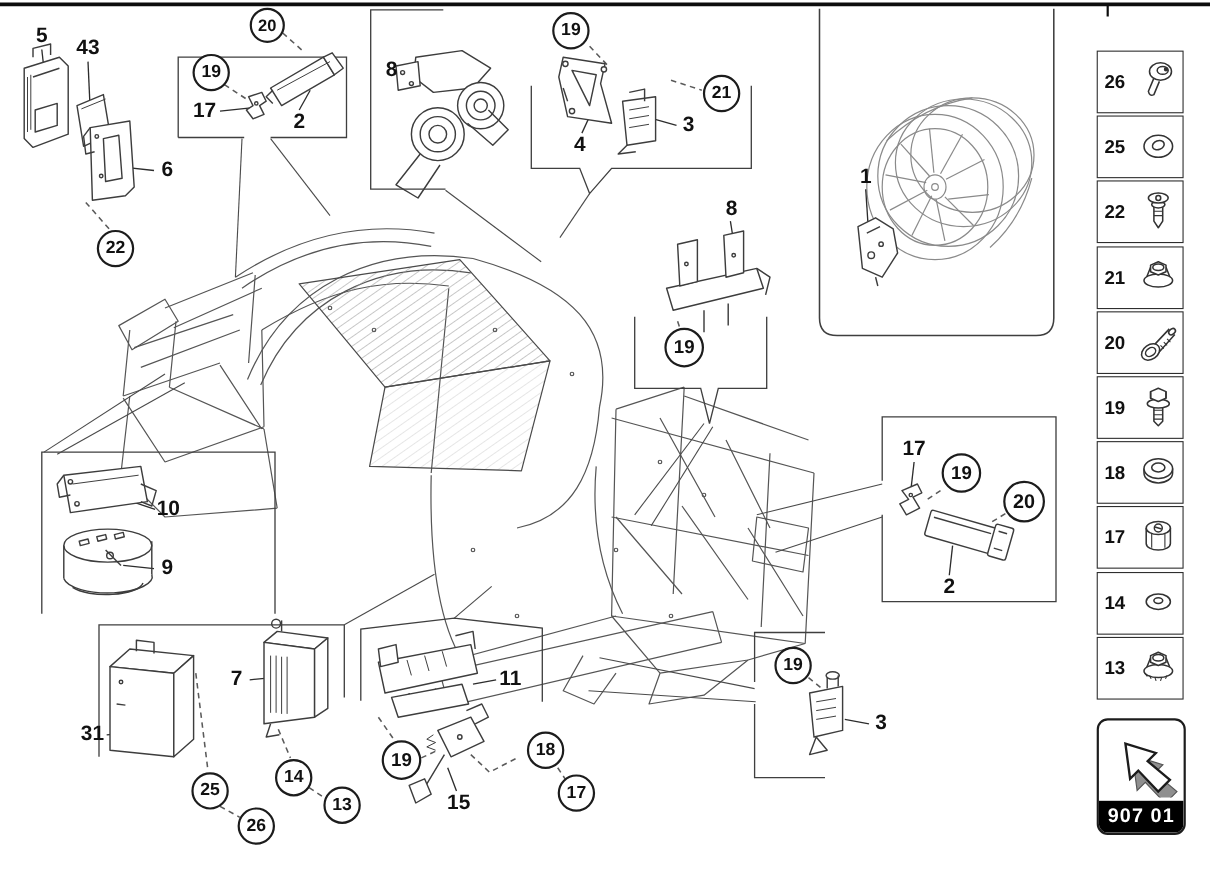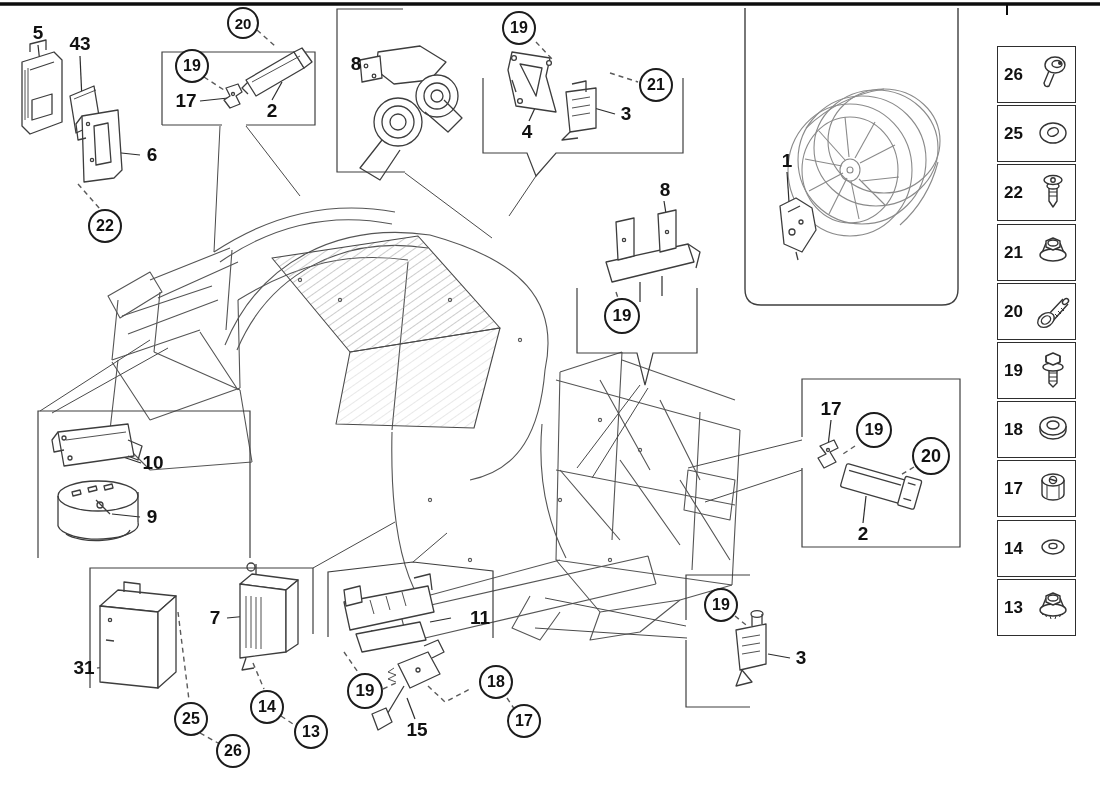--- a/index.html
+++ b/index.html
@@ -356,21 +356,21 @@
       <div class="plabel" style="left: 626px; top: 114px;">3</div>
       <div class="plabel" style="left: 665px; top: 190px;">8</div>
       <div class="plabel" style="left: 787px; top: 161px;">1</div>
       <div class="plabel" style="left: 152px; top: 155px;">6</div>
       <div class="plabel" style="left: 153px; top: 463px; text-align: center;">10</div>
       <div class="plabel" style="left: 152px; top: 517px;">9</div>
       <div class="plabel" style="left: 831px; top: 409px;">17</div>
       <div class="plabel" style="left: 863px; top: 534px;">2</div>
       <div class="plabel" style="left: 84px; top: 668px;">31</div>
       <div class="plabel" style="left: 215px; top: 618px;">7</div>
-      <div class="plabel" style="left: 480px; top: 618px;">11</div>
+      <div class="plabel" style="left: 464px; top: 618px;">11</div>
       <div class="plabel" style="left: 417px; top: 730px;">15</div>
       <div class="plabel" style="left: 801px; top: 658px;">3</div>
     </div>
   <div id="hw-col">
       <div class="hw-row" style="left: 997px; top: 46px; width: 79px; height: 57px;">
         <span class="hw-num">26</span>
         <span class="hw-icon">
           <svg width="40" height="44" viewBox="0 0 40 44" fill="#fff" stroke="#333" stroke-width="1.4" stroke-linejoin="round">
             <path d="M16,18 L11,30 Q12,35 16,33 L21,21"></path>
             <ellipse cx="22" cy="12" rx="10" ry="8"></ellipse>
@@ -473,14 +473,23 @@
             <path d="M13,12 L9,22 M27,12 L31,22" fill="none"></path>
             <ellipse cx="20" cy="24" rx="13" ry="6"></ellipse>
             <path d="M8,26 l2,3 M12,28 l1.5,3 M17,30 l1,3 M23,30 l-1,3 M28,28 l-1.5,3" fill="none" stroke-width="1"></path>
             <polygon points="13,10 20,7 27,10 27,16 20,19 13,16"></polygon>
             <ellipse cx="20" cy="12" rx="5" ry="3" fill="none"></ellipse>
           </svg>
         </span>
       </div>
     </div>
 
+  <div class="nav-box" id="nav-box" style="left: 997px; top: 653px; width: 81px; height: 106px;">
+    <div class="nav-arrow">
+      <svg width="70" height="66" viewBox="0 0 60 62">
+        <polygon points="19,22 45,30 38,37 57,53 47,63 30,45 23,52" transform="translate(3,4)" fill="#8f8f8f" stroke="#555" stroke-width="1"></polygon>
+        <polygon points="16,16 42,24 35,31 54,47 44,57 27,39 20,46" fill="#fff" stroke="#1c1c1c" stroke-width="2"></polygon>
+      </svg>
+    </div>
+    <div class="nav-code">907 01</div>
+  </div>
 
 </div>
 
 </body></html>

